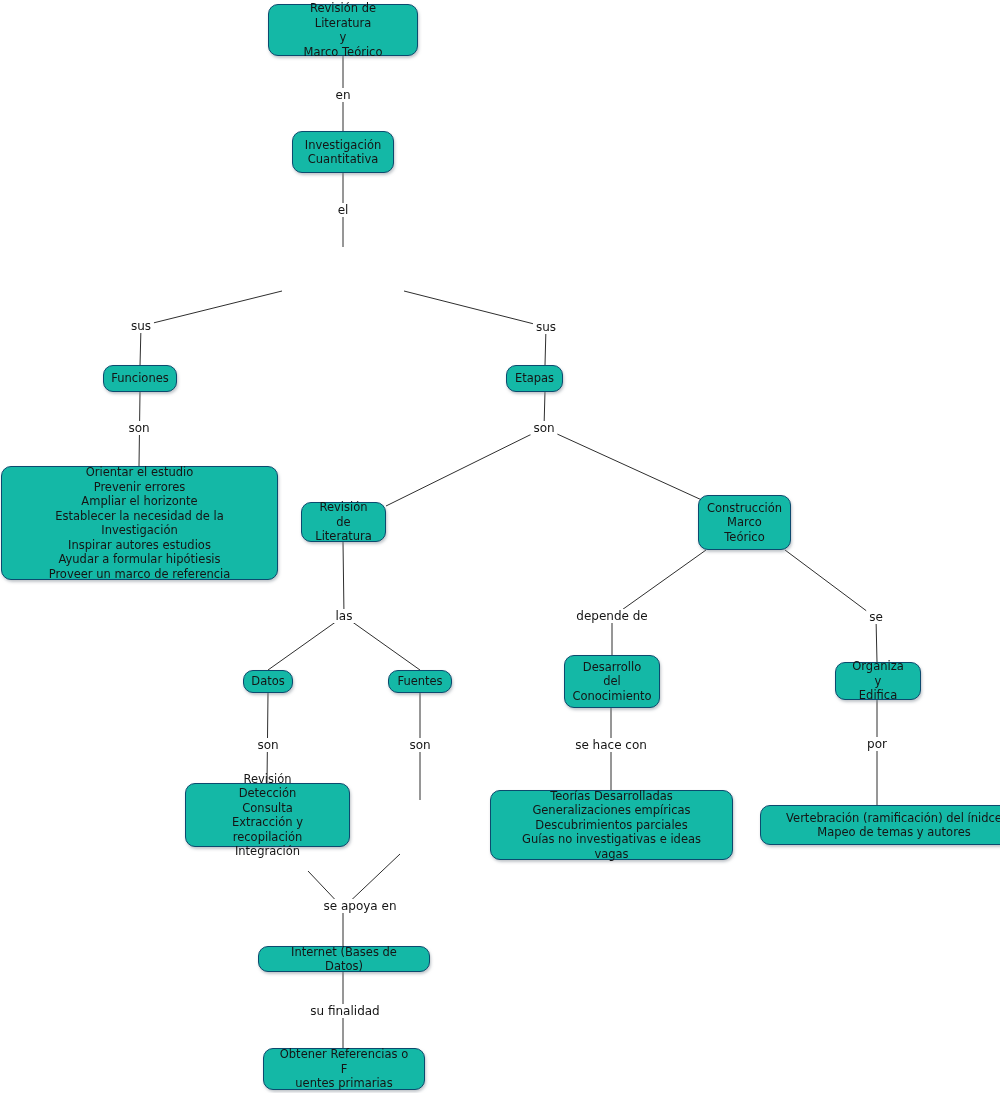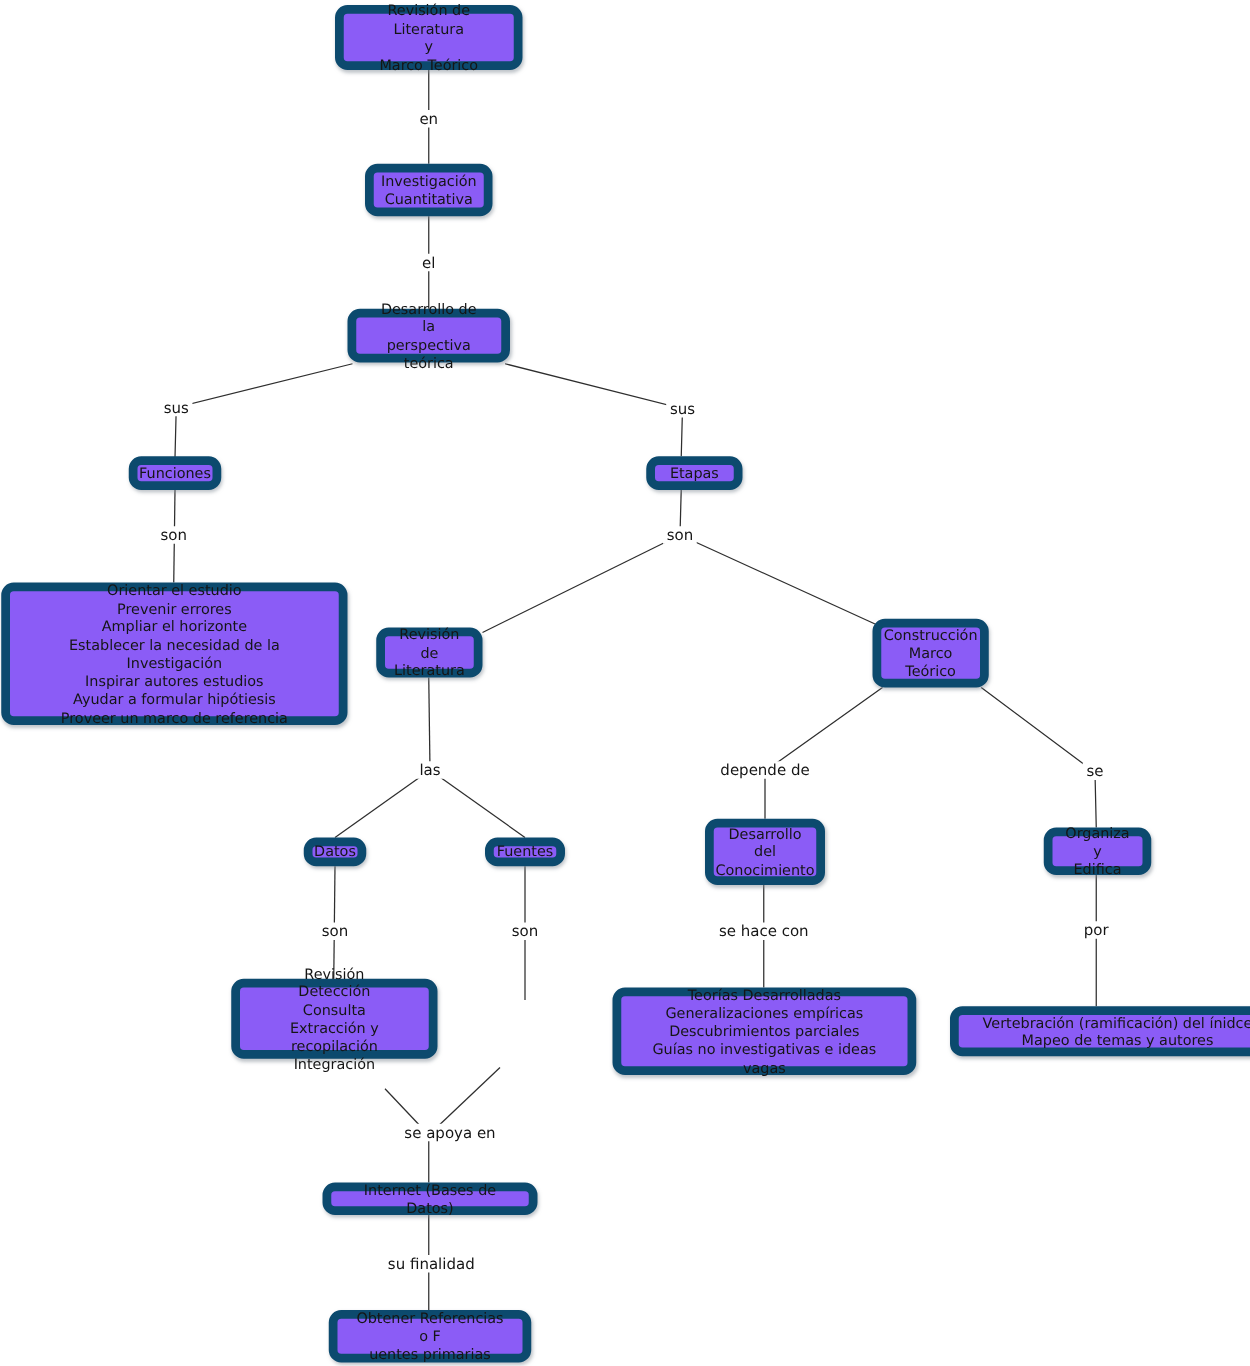--- a/index.html
+++ b/index.html
@@ -20,22 +20,22 @@
     left: 0; top: 0;
     width: 1000px; height: 1093px;
   }
   .node {
     position: absolute;
     box-sizing: border-box;
     display: flex;
     align-items: center;
     justify-content: center;
     text-align: center;
-    background: #8b5cf6;
-    border: 7px solid #0c4a6e;
+    background: #14b8a6;
+    border: 1px solid #0c4a6e;
     border-radius: 10px;
     box-shadow: 1px 2px 3px rgba(130,140,150,0.5);
     color: #151515;
     font-size: 11.5px;
     line-height: 14.5px;
     white-space: pre-line;
     padding: 2px 15px;
   }
   .link-label {
     position: absolute;
@@ -94,24 +94,22 @@
   <span class="link-label" style="left:611px;top:745px">se hace con</span>
   <span class="link-label" style="left:877px;top:744px">por</span>
   <span class="link-label" style="left:360px;top:906px">se apoya en</span>
   <span class="link-label" style="left:345px;top:1011px">su finalidad</span>
 
   <div class="node" style="left:268px;top:4px;width:150px;height:52px">Revisión de Literatura
 y
 Marco Teórico</div>
   <div class="node" style="left:292px;top:131px;width:102px;height:42px">Investigación
 Cuantitativa</div>
-  <div class="node" style="left:278px;top:247px;width:130px;height:43px">Desarrollo de la
-perspectiva teórica</div>
   <div class="node" style="left:103px;top:365px;width:74px;height:27px">Funciones</div>
-  <div class="node" style="left:517px;top:365px;width:77px;height:27px">Etapas</div>
+  <div class="node" style="left:506px;top:365px;width:57px;height:27px">Etapas</div>
   <div class="node" style="left:1px;top:466px;width:277px;height:114px">Orientar el estudio
 Prevenir errores
 Ampliar el horizonte
 Establecer la necesidad de la Investigación
 Inspirar autores estudios
 Ayudar a formular hipótiesis
 Proveer un marco de referencia</div>
   <div class="node" style="left:301px;top:502px;width:85px;height:40px">Revisión de
 Literatura</div>
   <div class="node" style="left:698px;top:495px;width:93px;height:55px">Construcción

